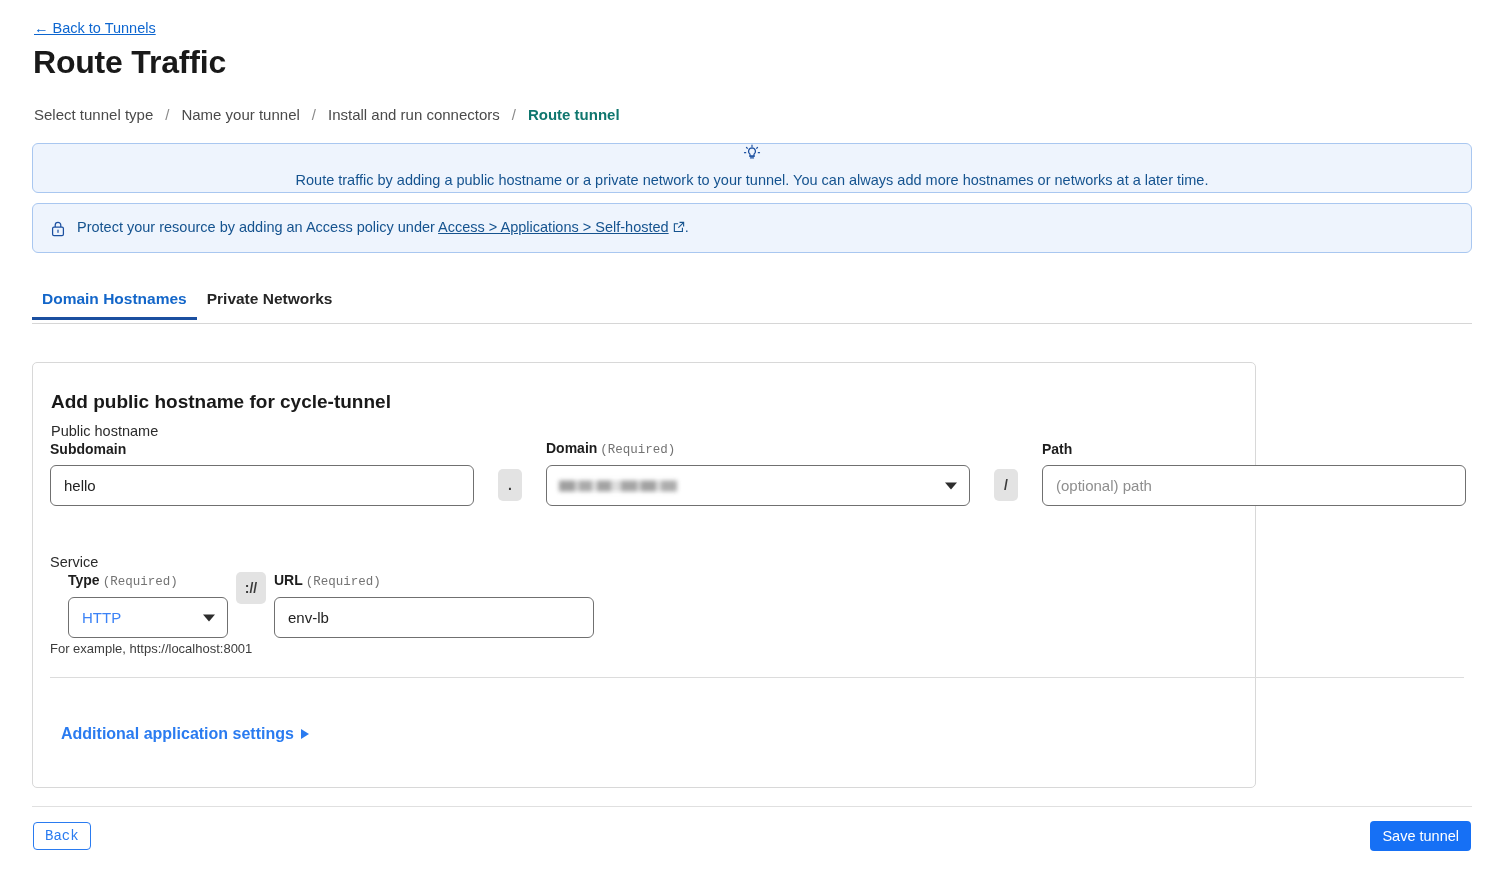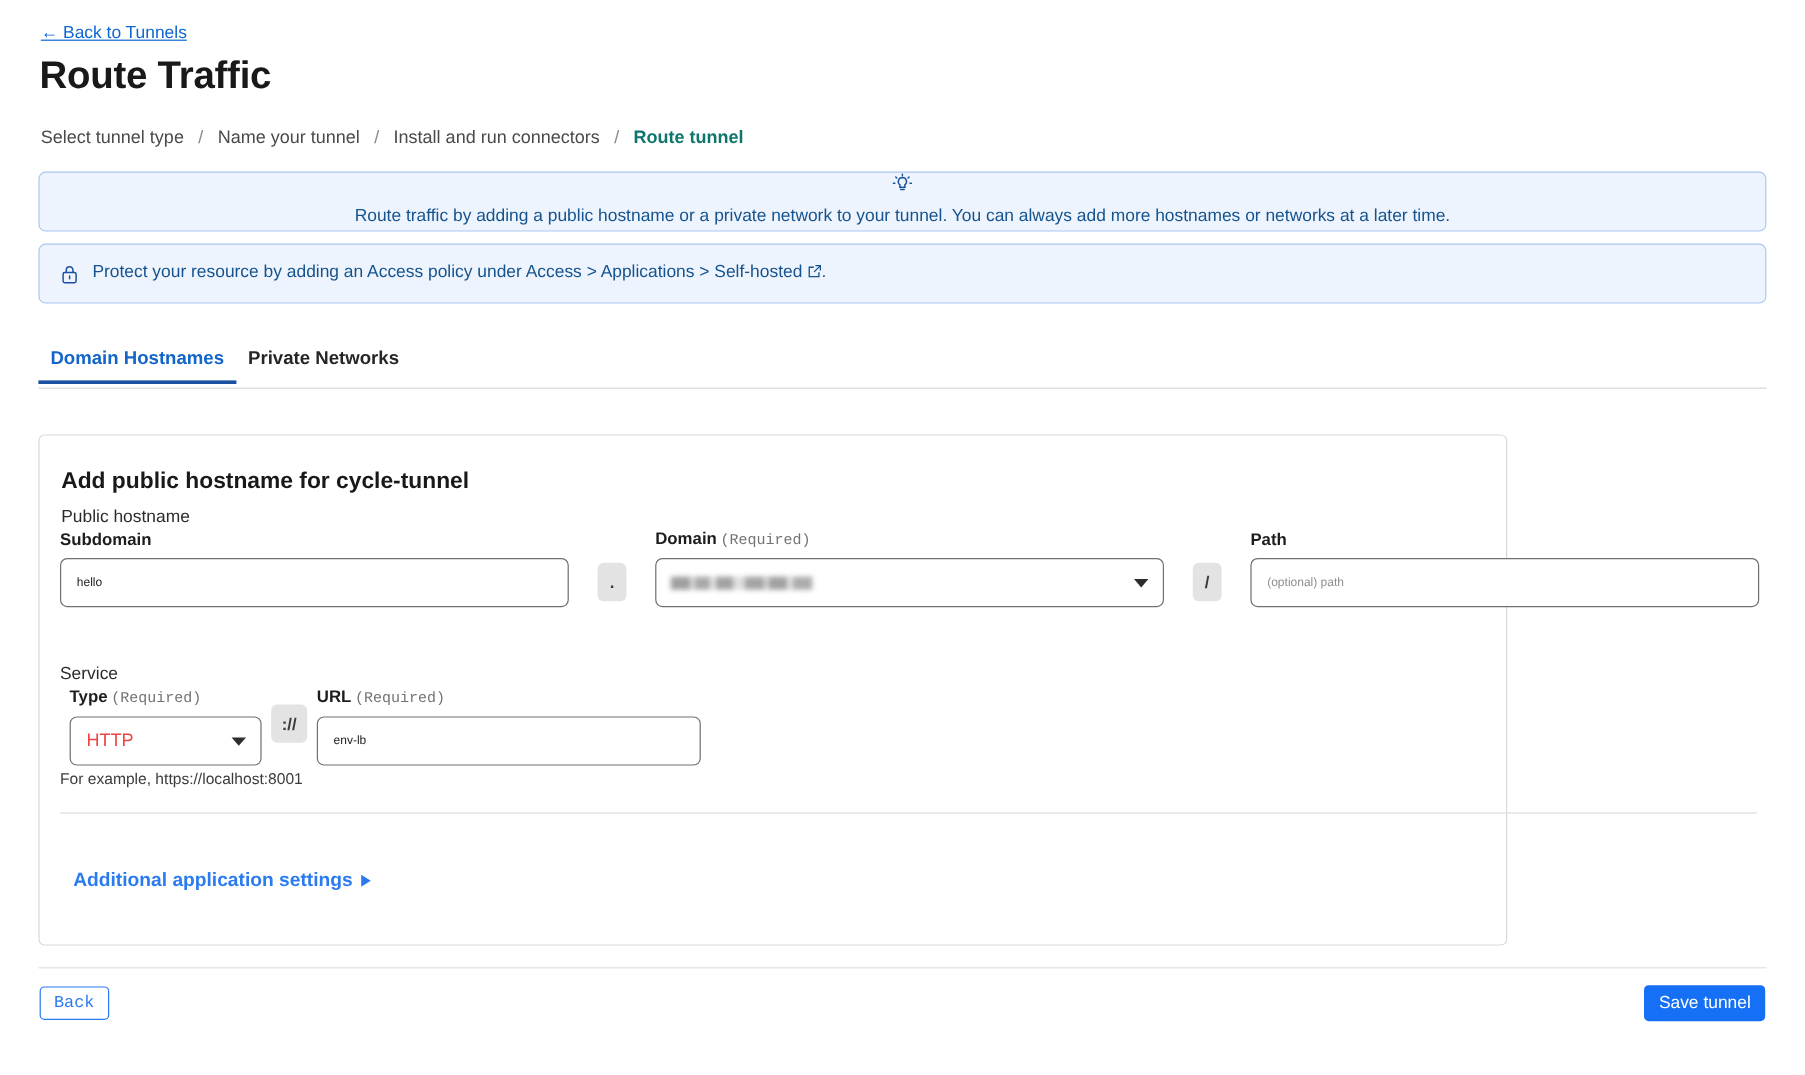--- a/index.html
+++ b/index.html
@@ -38,21 +38,21 @@
   .banner {
     position: absolute; left: 32px; width: 1440px;
     background: #eef4fd; border: 1px solid #a9c7f0; border-radius: 6px;
     display: flex; align-items: center; gap: 10px;
     padding: 0 16px; color: #15538f; font-size: 14.5px;
   }
   #banner-tip  { top: 143px; height: 50px; flex-direction: column; }
   #banner-lock { top: 203px; height: 50px; }
   .banner-icon { flex: 0 0 auto; display: flex; align-items: center; justify-content: center; width: 18px; height: 18px; }
   .banner-text { line-height: 1.2; color: #15538f; }
-  .inline-link { color: #15538f; cursor: pointer; }
+  .inline-link { color: #15538f; text-decoration: underline; cursor: pointer; }
   .ext-icon { display: inline-block; vertical-align: -1px; margin-left: 4px; }
 
   
   .tabs {
     position: absolute; left: 32px; top: 290px; width: 1440px;
     height: 34px; display: flex; align-items: flex-start; gap: 0;
     border-bottom: 1px solid #d6d6d6;
   }
   .tab {
     font-size: 15.5px; font-weight: bold; cursor: pointer;
@@ -68,28 +68,28 @@
     padding: 18px 18px 0 18px;
   }
   .card-title { font-size: 19px; font-weight: bold; color: #191919; margin: 10px 0 0 0; }
   .section-label { font-size: 14.5px; color: #2b2b2b; margin-top: 10px; }
 
   .field-label { font-size: 14px; font-weight: bold; color: #1d1d1d; white-space: nowrap; }
   .req { font-weight: normal; color: #737373; font-size: 12.5px; margin-left: 3px; font-family: Liberation Mono, monospace; }
 
   .input {
     height: 41px; border: 1px solid #707070; border-radius: 6px;
-    background: #fff; font-size: 10px; color: #222; padding: 0 13px;
+    background: #fff; font-size: 15px; color: #222; padding: 0 13px;
     font-family: "Liberation Sans", sans-serif; width: 100%;
   }
   .input::placeholder { color: #8e8e8e; }
   .select-wrap { position: relative; width: 100%; }
   .select {
     height: 41px; border: 1px solid #707070; border-radius: 6px;
-    background: #fff; font-size: 15px; color: #ef4444; padding: 0 34px 0 13px;
+    background: #fff; font-size: 15px; color: #3b82f6; padding: 0 34px 0 13px;
     width: 100%; appearance: none; -webkit-appearance: none;
     font-family: "Liberation Sans", sans-serif; cursor: pointer;
   }
   .caret {
     position: absolute; right: 13px; top: 50%; transform: translateY(-50%);
     width: 0; height: 0; border-left: 6px solid transparent;
     border-right: 6px solid transparent; border-top: 7px solid #2d2d2d;
     pointer-events: none;
   }
   .sep-badge {
@@ -113,22 +113,22 @@
   .hostname-row {
     position: absolute; left: 50px; top: 440px; width: 1416px;
     display: flex; align-items: flex-end; gap: 16px;
   }
   .col-sub  { width: 448px; }
   .col-dom  { width: 448px; }
   .col-path { width: 448px; }
   .gap-badge { padding: 0 8px 5px 8px; }
 
   .service-row {
-    position: absolute; left: 58px; top: 572px;
-    display: flex; align-items: center; gap: 0;
+    position: absolute; left: 68px; top: 572px;
+    display: flex; align-items: flex-start; gap: 0;
   }
   .col-type { width: 160px; }
   .col-url  { width: 320px; }
   .help-text {
     position: absolute; left: 50px; top: 641px;
     font-size: 13px; color: #3c3c3c;
   }
 
   .divider {
     position: absolute; left: 50px; top: 677px; width: 1414px;

